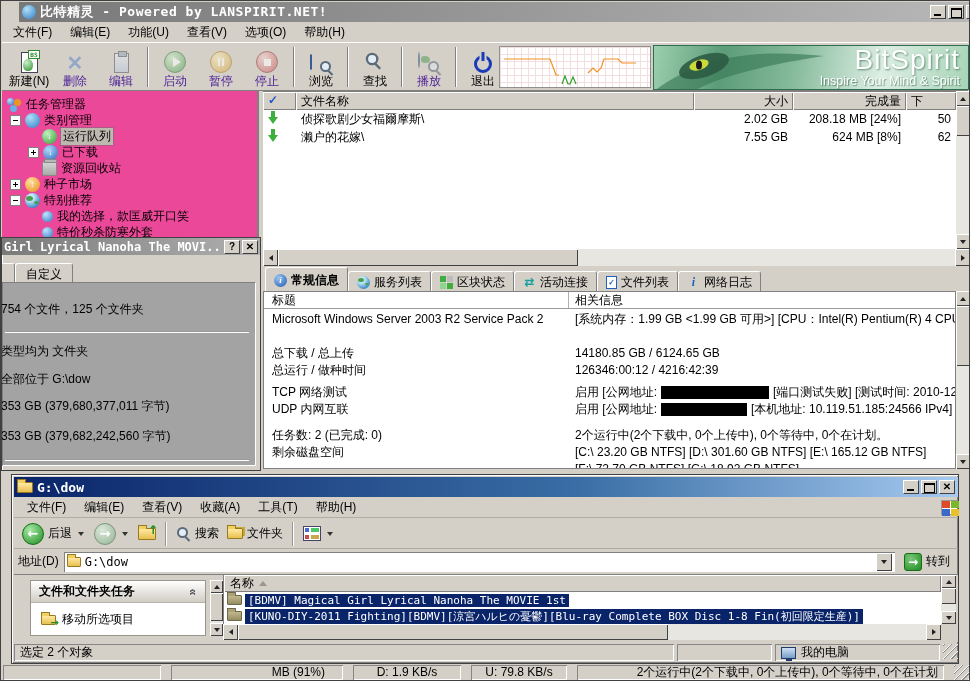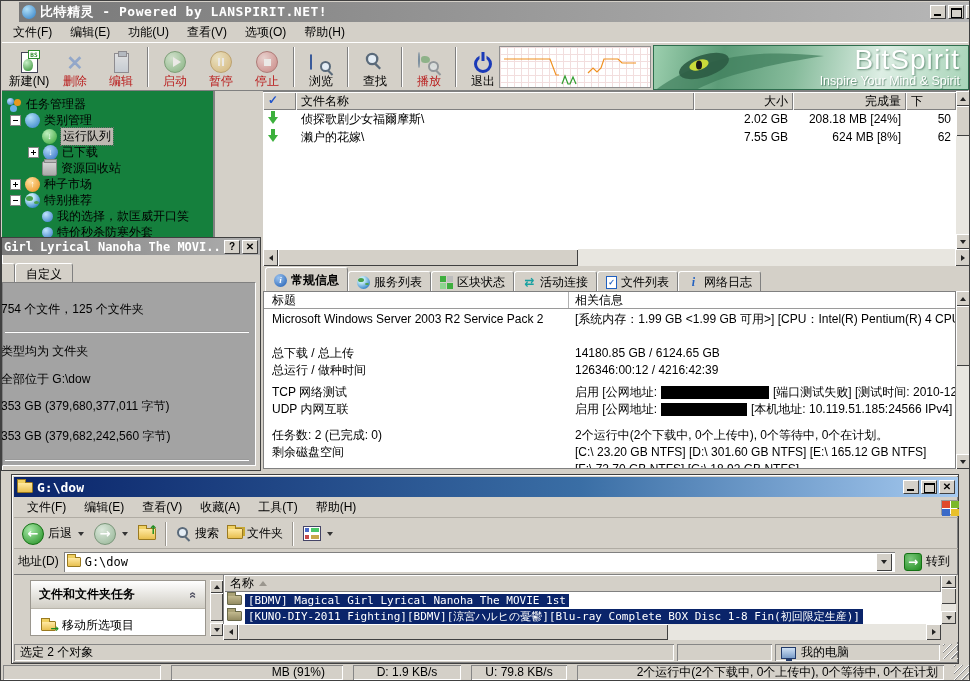--- a/index.html
+++ b/index.html
@@ -23,21 +23,21 @@
     border:1px solid #000; border-top:2px solid #000; }
   .g-close::after { content:"✕"; position:absolute; left:0; right:0; top:0; text-align:center;
     font:bold 10px "Liberation Sans",sans-serif; }
   .bs-menubar { left:1px; top:21px; width:966px; height:20px; display:flex; align-items:center; padding-left:2px; }
   .menu-item { padding:2px 9px; }
   .bs-toolband { left:1px; top:41px; width:966px; height:49px; border-top:1px solid #fff;
     border-bottom:1px solid #808080; display:flex; align-items:center; padding-left:4px; }
   .tb-btn { width:46px; height:44px; display:flex; flex-direction:column; align-items:center;
     justify-content:flex-end; gap:2px; padding-bottom:2px; }
   .tb-btn .lbl { font-size:12px; line-height:12px; }
-  .tb-btn.disabled .lbl { color:#b91c1c; }
+  .tb-btn.disabled .lbl { color:#4c1d95; }
   .tb-btn.disabled .ic { opacity:.55; filter:grayscale(.2); }
   .tb-sep { width:2px; height:40px; border-left:1px solid #808080; border-right:1px solid #fff; margin:0 3px; }
   .ic { flex:none; }
   
   .ic-page { width:17px; height:21px; background:#fff; border:1px solid #445; position:relative; }
   .ic-page .egg { position:absolute; left:1px; bottom:1px; width:10px; height:12px;
     background:radial-gradient(circle at 35% 30%,#c8f0c8,#2e8c2e); border-radius:50% 50% 45% 45%; }
   .ic-page .bs-tag { position:absolute; right:-3px; top:-3px; font:bold 6px "DejaVu Sans Mono",monospace;
     color:#2e8c2e; border:1px solid #2e8c2e; background:#fff; padding:0 1px; }
   .ic-x { font:bold 20px "Liberation Sans",sans-serif; color:#5588dd; line-height:20px; }
@@ -74,21 +74,21 @@
     background-image:linear-gradient(#f2dede 1px,transparent 1px),linear-gradient(90deg,#f2dede 1px,transparent 1px);
     background-size:7px 7px; }
   .logo { left:652px; top:44px; width:316px; height:45px; border:1px solid #2e6e4e; overflow:hidden;
     background:linear-gradient(100deg,#9ccfae 0%,#5c9c78 22%,#86bb9b 45%,#ddeee4 72%,#a8d4b8 100%); }
   .logo-title { position:absolute; right:8px; top:-2px; font-size:28px; color:#fff;
     text-shadow:1px 1px 2px rgba(0,60,30,.5); letter-spacing:1px; }
   .logo-tag { position:absolute; right:8px; bottom:1px; font-size:12.5px; color:#fff;
     text-shadow:1px 1px 1px rgba(0,60,30,.5); }
 
   
-  .bs-tree { left:1px; top:90px; width:213px; height:146px; background:#15803d;
+  .bs-tree { left:1px; top:90px; width:257px; height:146px; background:#ec4899;
     border-right:2px solid #808080; padding-top:5px; overflow:hidden; }
   .trow { display:flex; align-items:center; height:16px; gap:4px; white-space:nowrap; }
   .exp { width:11px; height:11px; background:#fff; border:1px solid #848484; position:relative; flex:none; }
   .exp::before, .exp.minus::before { content:""; position:absolute; left:2px; top:4px; width:5px; height:1px; background:#000; }
   .exp.plus::after { content:""; position:absolute; left:4px; top:2px; width:1px; height:5px; background:#000; }
   .ticon { width:15px; height:15px; border-radius:50%; position:relative; flex:none;
     display:flex; align-items:center; justify-content:center; color:#fff; font:bold 9px "Liberation Sans",sans-serif; }
   .t-root { width:16px; height:15px; border-radius:0; background:transparent; }
   .t-root::before { content:""; position:absolute; left:1px; top:1px; width:7px; height:7px; border-radius:50%;
     background:radial-gradient(circle at 35% 30%,#bfe0ff,#3078c0); box-shadow:7px 1px 0 #e89820, 3px 7px 0 #68b0e8; }
@@ -224,21 +224,21 @@
     gap:5px; padding:0 4px; border-bottom:1px solid #808080; }
   .addr-input { flex:1; height:20px; background:#fff; box-shadow:inset 1px 1px 0 #808080, inset -1px -1px 0 #fff;
     display:flex; align-items:center; gap:4px; padding:0 3px; font-family:"DejaVu Sans Mono",monospace; }
   .addr-drop { margin-left:auto; width:16px; height:18px; background:#d4d0c8;
     box-shadow:inset 1px 1px 0 #fff, inset -1px -1px 0 #404040; display:flex; align-items:center; justify-content:center; }
   .go-btn { display:flex; align-items:center; gap:4px; padding:0 4px; height:22px; }
   .go-ic { width:18px; height:18px; border-radius:3px; background:radial-gradient(circle at 35% 30%,#7cc87c,#1e8c1e);
     border:1px solid #147014; color:#fff; text-align:center; font:bold 12px "DejaVu Sans",sans-serif; line-height:17px; }
   .ex-content { left:2px; top:100px; width:944px; height:67px; background:#d4d0c8; overflow:hidden; }
   .taskpane { left:16px; top:5px; width:176px; height:56px; border:1px solid #9a968e; background:#fff; }
-  .tp-head { height:28px; background:linear-gradient(#ffffff,#d0cdc4); display:flex; align-items:center;
+  .tp-head { height:22px; background:linear-gradient(#ffffff,#d0cdc4); display:flex; align-items:center;
     padding:0 8px; font-weight:bold; border-bottom:1px solid #b8b4aa; }
   .tp-chev { margin-left:auto; color:#556; display:inline-block; transform:rotate(90deg); font-weight:bold; }
   .tp-item { display:flex; align-items:center; gap:6px; padding:8px 6px 0 10px; }
   .move-ic { position:relative; }
   .move-ic::after { content:"→"; position:absolute; right:-4px; bottom:-4px; color:#1e8c1e; font:bold 10px "DejaVu Sans",sans-serif; }
   .tp-scroll { left:196px; top:5px; width:13px; height:56px; }
   .filelist { left:209px; top:0; width:718px; height:49px; background:#fff; border-left:1px solid #808080; }
   .fl-head { display:flex; height:17px; }
   .fl-col { background:#d4d0c8; box-shadow:inset 1px 1px 0 #fff, inset -1px -1px 0 #808080;
     padding:1px 6px; display:flex; align-items:center; gap:5px; }

